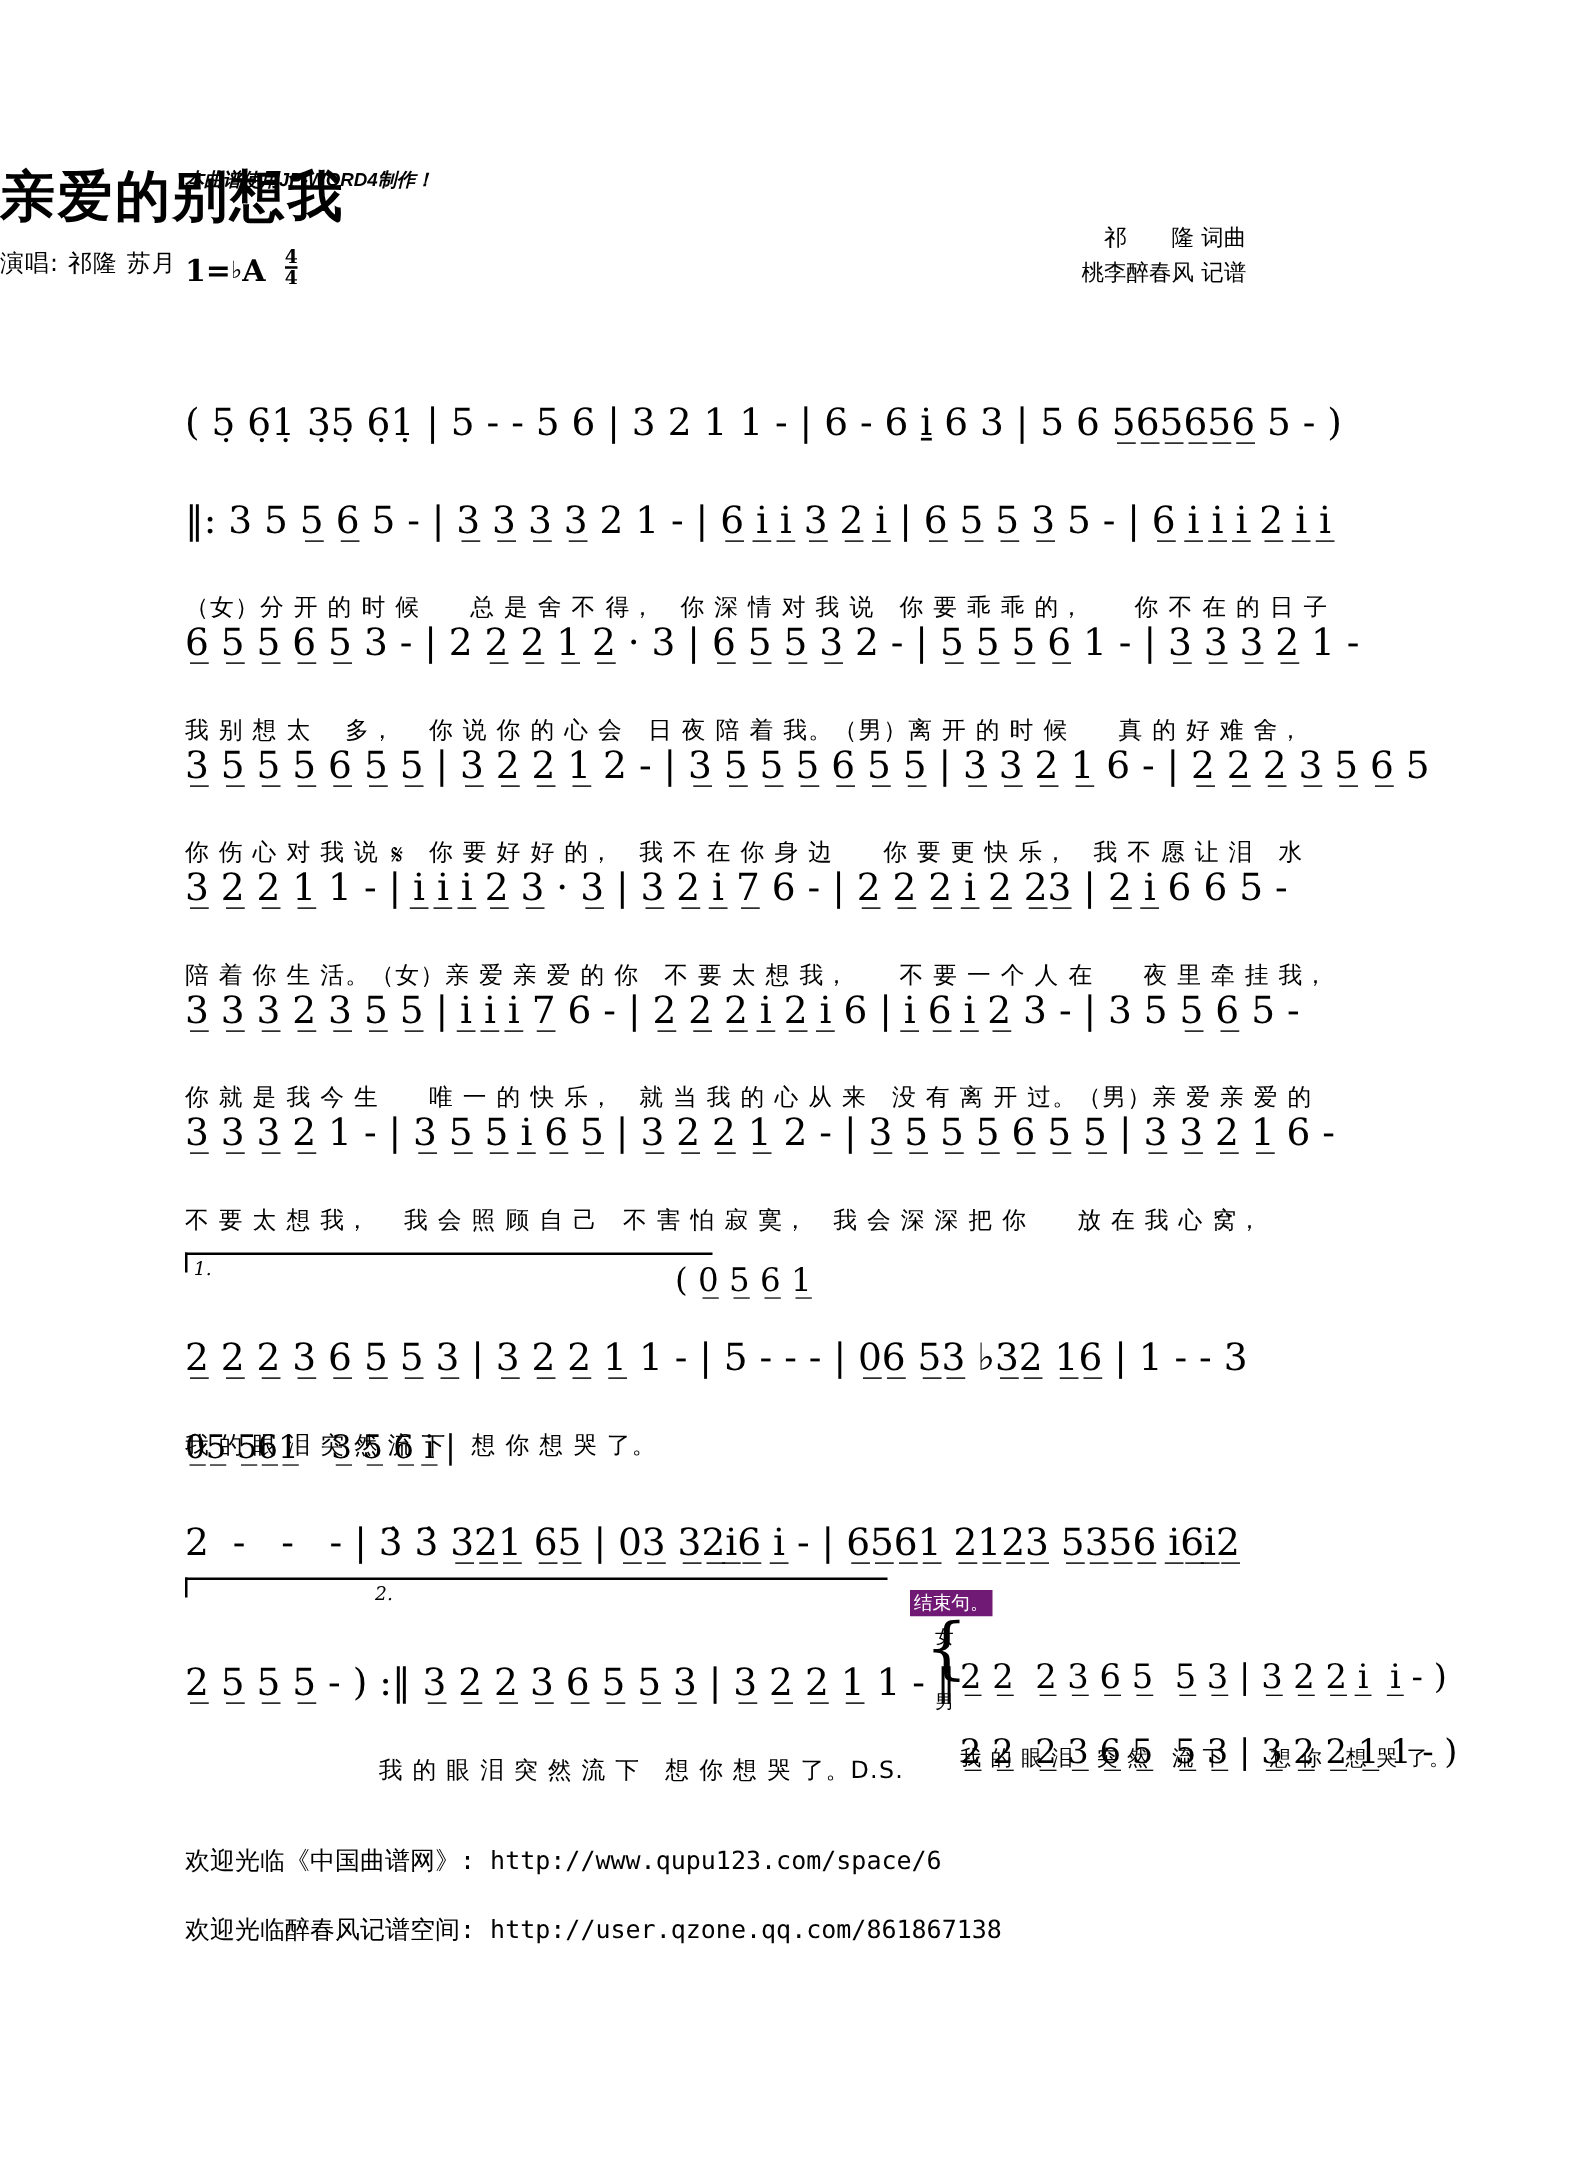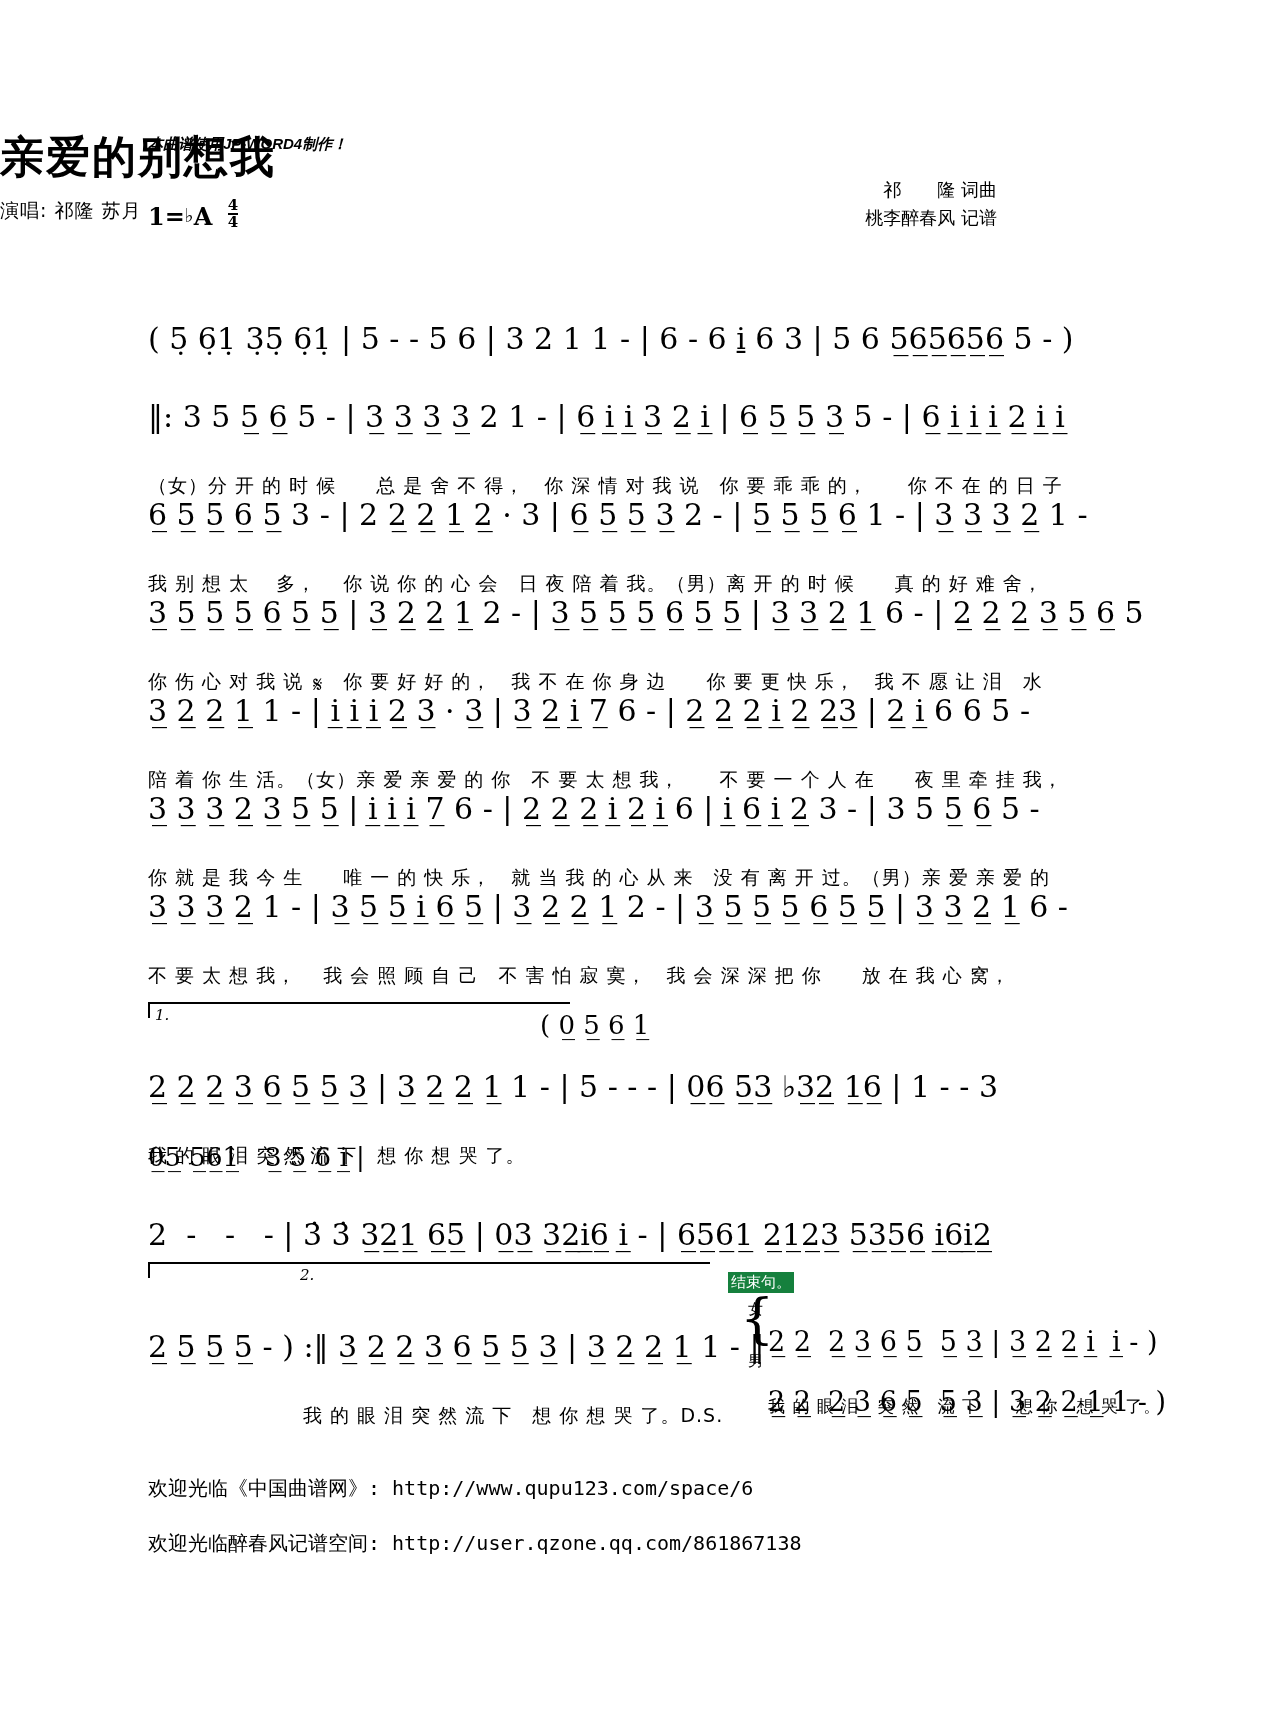--- a/index.html
+++ b/index.html
@@ -135,21 +135,21 @@
   }
   .tag {
     position: absolute;
     font-family: "DejaVu Sans", sans-serif;
     font-size: 15px;
   }
   .tag-box {
     position: absolute;
     font-family: "DejaVu Sans", sans-serif;
     font-size: 15px;
-    background: #15803d;
+    background: #701a75;
     color: #fff;
     padding: 1px 3px;
   }
   .brace {
     position: absolute;
     font-size: 54px;
     font-family: "DejaVu Serif", serif;
     line-height: 1;
   }
 </style>

